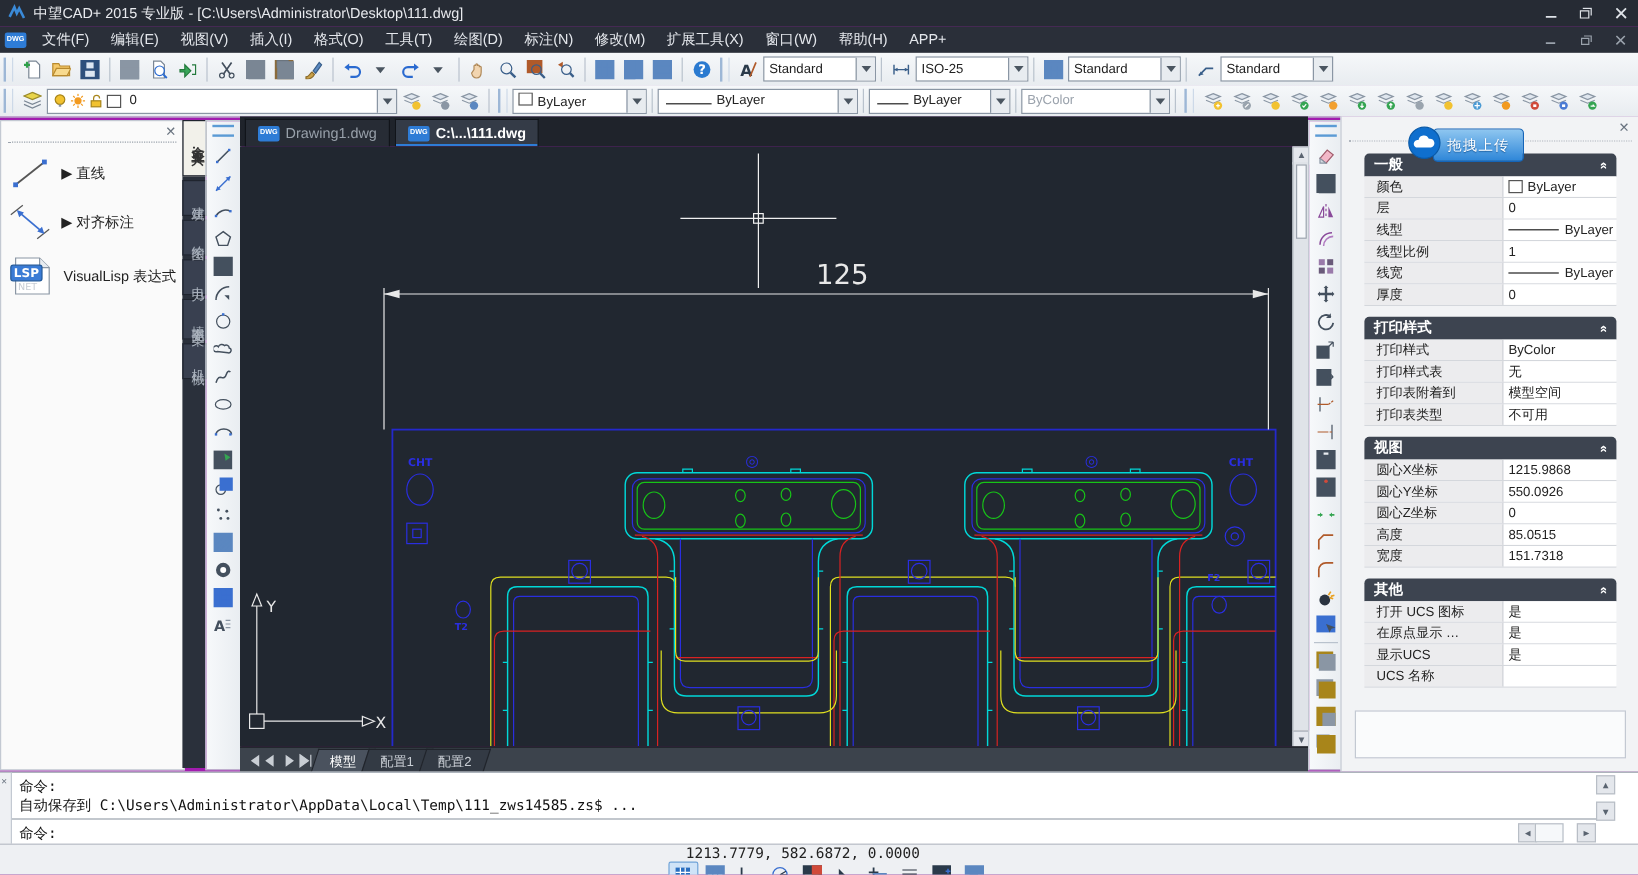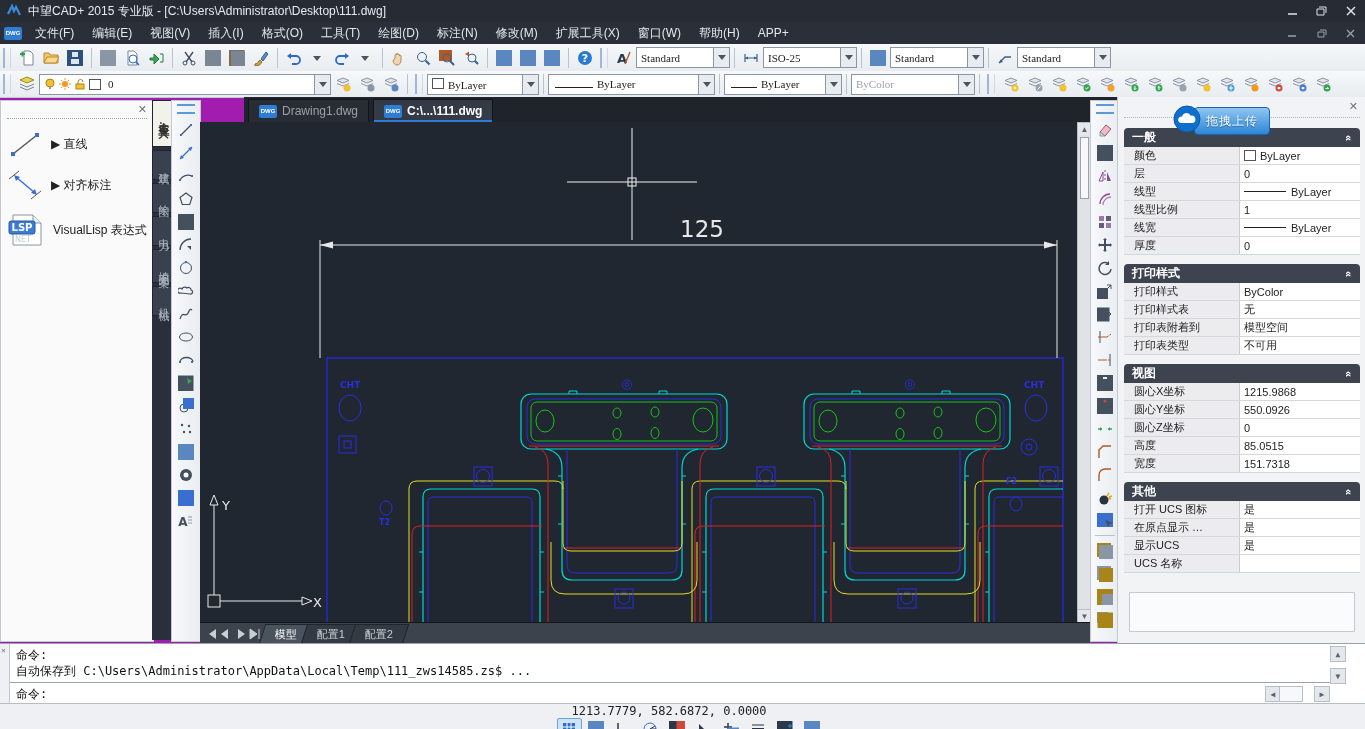--- a/index.html
+++ b/index.html
@@ -13,39 +13,39 @@
   .winbtn{width:29px;height:22px;display:flex;align-items:center;justify-content:center;color:#dfe3e8;}
   
   .toolbar{left:0;width:1365px;background:linear-gradient(#f6f8fa,#e8ecf0);border-bottom:1px solid #c3c9d2;display:flex;align-items:center;}
   #tb1{top:44px;height:27px;}
   #tb2{top:71px;height:26px;}
   .grip{width:5px;height:20px;border-left:2px solid #9db7d6;border-right:1px solid #cdd9e8;margin:0 4px 0 3px;}
   .sep{width:1px;height:20px;background:#b9c2cd;margin:0 4px;}
   .icon{width:22px;height:22px;display:inline-flex;align-items:center;justify-content:center;border:1px solid transparent;border-radius:2px;}
   .istrip{display:flex;align-items:center;}
   .combo{height:19px;background:#fff;border:1px solid #8a96a4;display:flex;align-items:center;font-size:11px;}
-  .combo .val{flex:1;padding:0 4px;white-space:nowrap;overflow:hidden;font-family:Liberation Serif, serif;}
+  .combo .val{flex:1;padding:0 4px;white-space:nowrap;overflow:hidden;font-family:Liberation Sans, sans-serif;}
   .combo .arrow{width:15px;height:100%;border-left:1px solid #8a96a4;background:#e8ecf0;display:flex;align-items:center;justify-content:center;}
   .combo .arrow:after{content:"";border:4px solid transparent;border-top:5px solid #4a5560;margin-top:4px;}
   .lineglyph{display:inline-block;width:38px;border-top:1.5px solid #222;margin:0 4px 0 2px;}
   
   #palette{left:0;top:100px;width:152px;height:540px;background:#fafafa;border:1px solid #c3c9d2;}
   #vtabs{left:152px;top:100px;width:19px;height:540px;background:#2a303b;}
   .vtab{writing-mode:vertical-rl;text-orientation:mixed;color:#aab2bd;background:#394050;padding:12px 1px;margin-bottom:3px;width:17px;
         font-size:11px;letter-spacing:2px;border:1px solid #1f242e;display:block;text-align:center;}
   .vtab.active{background:#f2f1ea;color:#333;font-weight:bold;}
   .pal-item{display:flex;align-items:center;margin:10px 6px;}
   .pal-label{margin-left:8px;font-size:12px;color:#222;}
   
   .vbar{background:linear-gradient(90deg,#f7f9fb,#e9edf1);border:1px solid #c3c9d2;display:flex;flex-direction:column;align-items:center;}
   .vbar .icon{width:24px;height:21px;}
   .vgrip{width:18px;height:6px;border-top:2px solid #5b9bd5;border-bottom:2px solid #5b9bd5;margin:3px 0 4px;}
   .hsep{width:20px;height:1px;background:#b9c2cd;margin:3px 0;}
   
-  #filetabs{left:200px;top:97px;width:890px;height:25px;background:#1f232b;display:flex;align-items:flex-end;margin-left:44px;}
+  #filetabs{left:200px;top:97px;width:890px;height:25px;background:#1f232b;display:flex;align-items:flex-end;}
   .ftab{display:flex;align-items:center;height:22px;padding:0 10px;margin-left:4px;color:#98a0aa;background:#272c35;border:1px solid #11141a;border-bottom:none;}
   .ftab.active{background:#343b47;color:#fff;box-shadow:inset 0 -2px 0 #2e7cd6;}
   .dwgicon{width:18px;height:13px;background:#2e7cd6;border-radius:2px;color:#fff;font-size:6px;font-weight:bold;display:flex;align-items:center;justify-content:center;margin-right:5px;}
   #canvas{left:200px;top:122px;width:890px;height:500px;background:#212730;}
   #layoutbar{left:200px;top:622px;width:890px;height:21px;background:#3c434c;display:flex;align-items:center;color:#c9ced4;border-top:1px solid #14171c;}
   .ltab{padding:2px 12px;transform:skewX(-18deg);border:1px solid #20242b;border-bottom:none;margin-left:-6px;background:#333a44;}
   .ltab span{display:inline-block;transform:skewX(18deg);font-size:11px;}
   .ltab.active{background:#4a525e;color:#fff;}
   
   .sb{background:#e4e7ec;border:1px solid #b8bec6;display:flex;align-items:center;justify-content:center;color:#5a6470;font-size:8px;}
@@ -945,21 +945,21 @@
             <rect x="5" y="5" width="9" height="9" fill="#f2c230" stroke="#a8851a" stroke-width="9"></rect>
           </svg>
         </span>
       </span>
   </div>
 
   <div class="abs" id="props">
     <div style="position:relative;height:18px;border-bottom:1px dotted #b0b6be;margin:2px 6px 0;">
       <span style="position:absolute;right:2px;top:1px;color:#6a7480;font-size:11px;">✕</span>
     </div>
-    <div id="prop-sections" style="margin:10px 6px 0;">
+    <div id="prop-sections" style="margin:10px 19px 0;">
         <div class="sec-h">
           <span>一般</span>
           <span class="chev">«</span>
         </div>
         <div class="prow">
           <span class="pl">颜色</span>
           <span class="pv"><span class="swatch"></span>ByLayer</span>
         </div>
         <div class="prow">
           <span class="pl">层</span>

